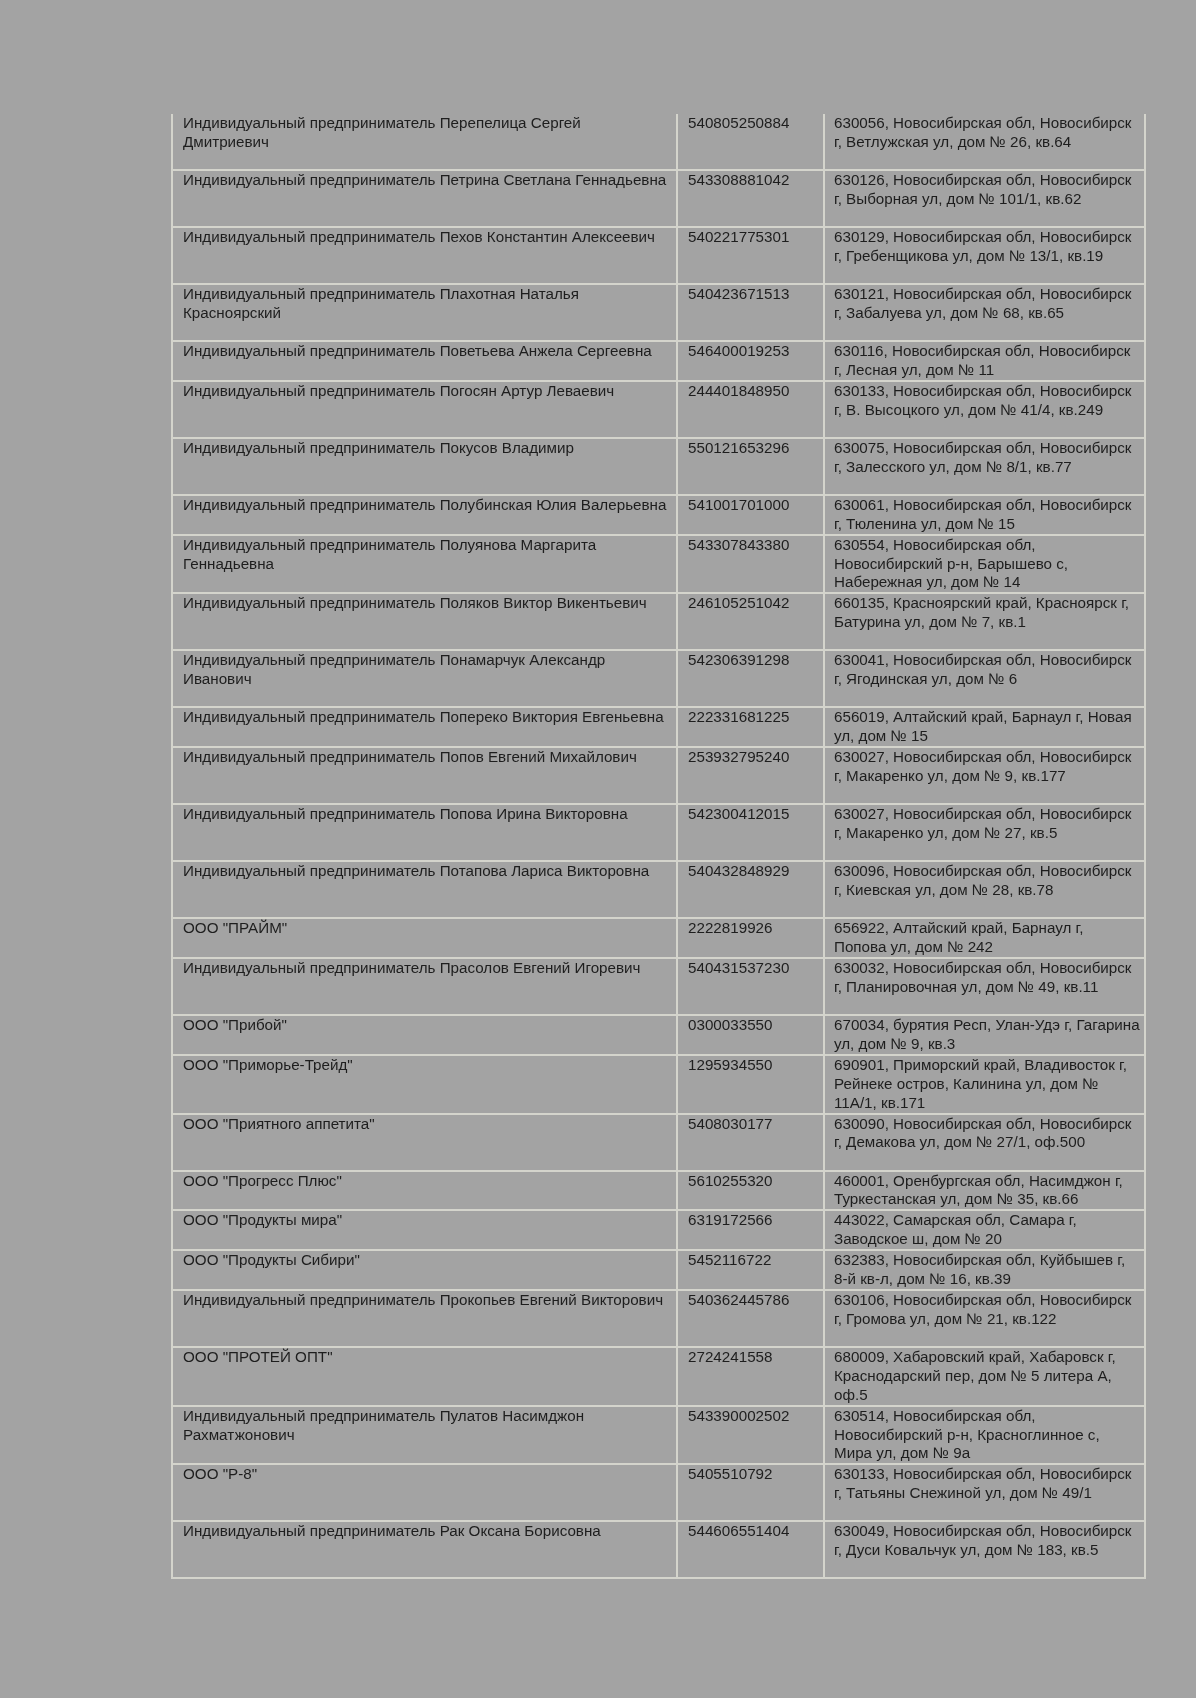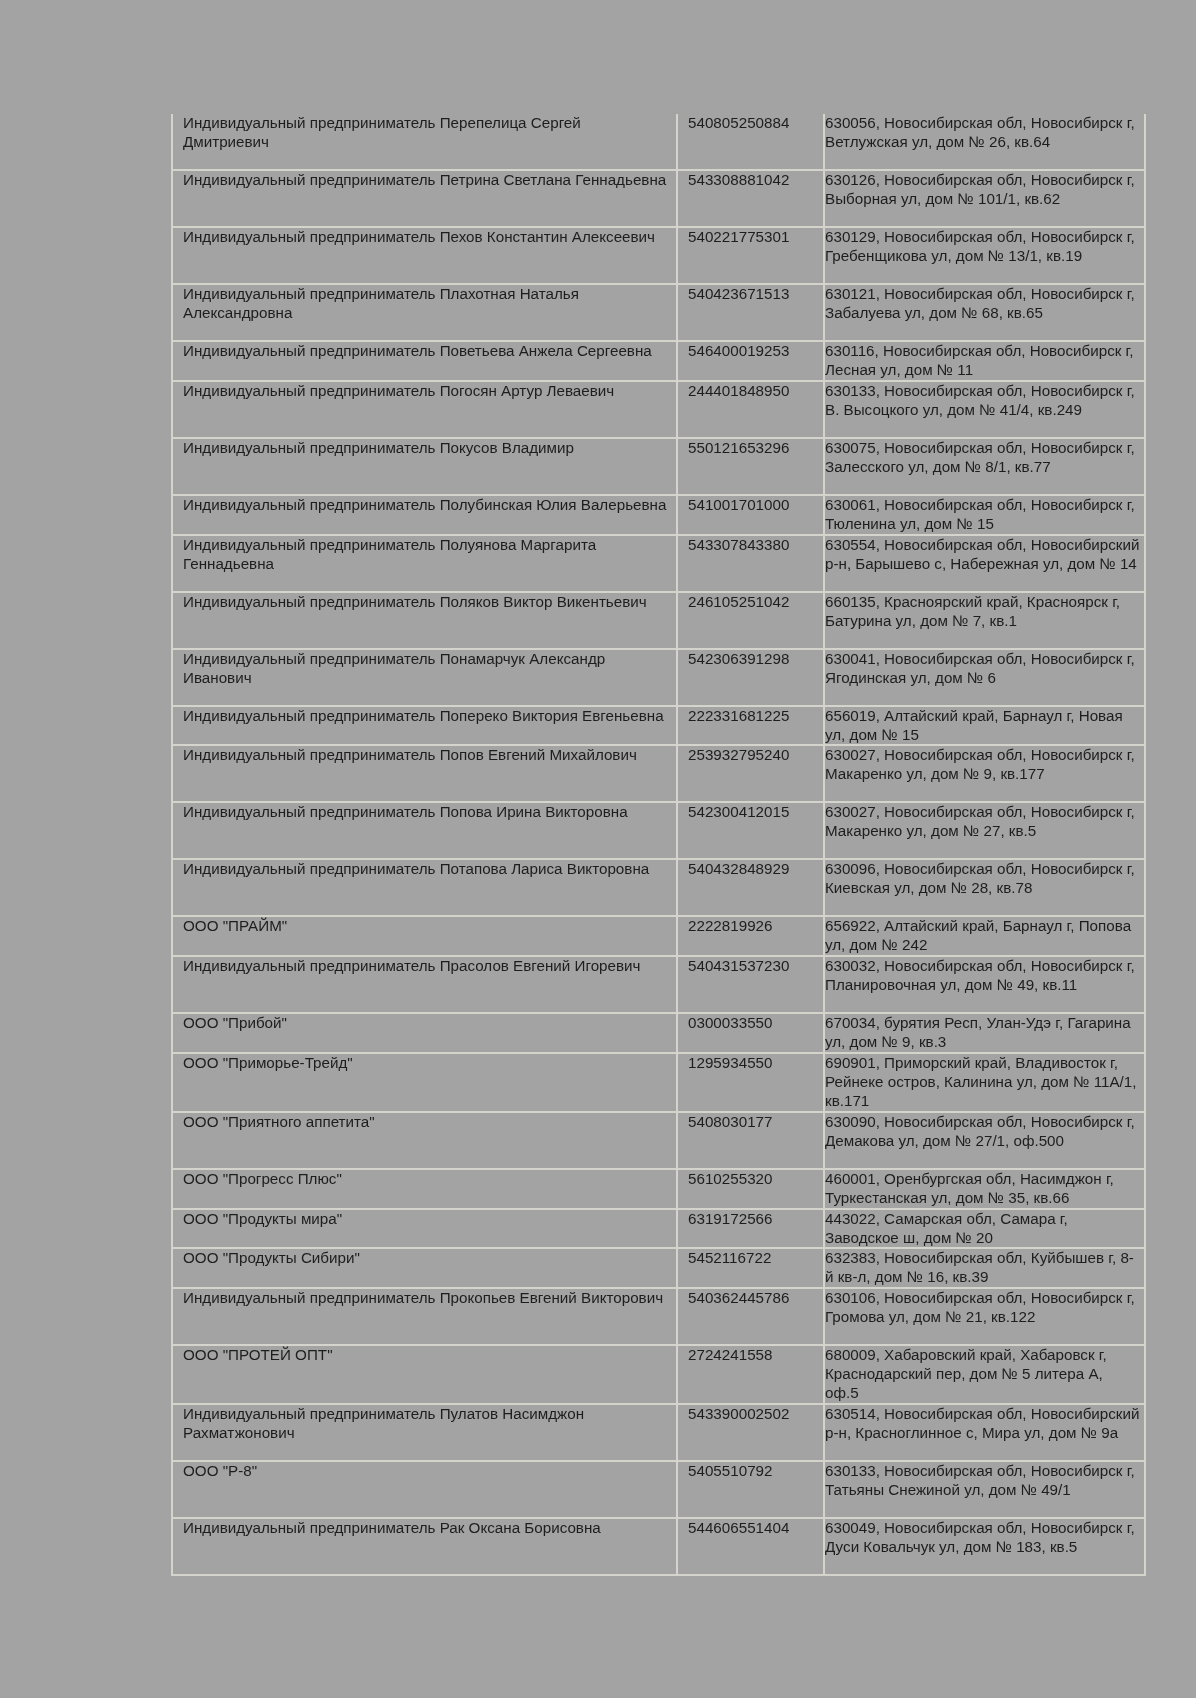--- a/index.html
+++ b/index.html
@@ -23,21 +23,21 @@
   table.registry td {
     vertical-align: top;
     padding: 0 6px 0 10px;
     border-left: 2px solid #d4d4cc;
     border-right: 2px solid #d4d4cc;
     border-bottom: 2px solid #d4d4cc;
     overflow: hidden;
   }
   table.registry tr:first-child td { border-top: none; }
   table.registry td.inn { padding-left: 10px; }
-  table.registry td.addr { padding-left: 0; padding-right: 4px; }
+  table.registry td.addr { padding-left: 9px; padding-right: 4px; }
   .r3 td { height: 55px; }
   .r2 td { height: 36px; }
 </style>
 </head>
 <body>
 
 <div class="page">
   <table class="registry">
     <colgroup>
       <col class="c-name">
@@ -54,21 +54,21 @@
           <td>Индивидуальный предприниматель Петрина Светлана Геннадьевна</td>
           <td class="inn">543308881042</td>
           <td class="addr">630126, Новосибирская обл, Новосибирск г, Выборная ул, дом № 101/1, кв.62</td>
         </tr>
       <tr class="r3">
           <td>Индивидуальный предприниматель Пехов Константин Алексеевич</td>
           <td class="inn">540221775301</td>
           <td class="addr">630129, Новосибирская обл, Новосибирск г, Гребенщикова ул, дом № 13/1, кв.19</td>
         </tr>
       <tr class="r3">
-          <td>Индивидуальный предприниматель Плахотная Наталья Александровна</td>
+          <td>Индивидуальный предприниматель Плахотная Наталья Красноярский</td>
           <td class="inn">540423671513</td>
           <td class="addr">630121, Новосибирская обл, Новосибирск г, Забалуева ул, дом № 68, кв.65</td>
         </tr>
       <tr class="r2">
           <td>Индивидуальный предприниматель Поветьева Анжела Сергеевна</td>
           <td class="inn">546400019253</td>
           <td class="addr">630116, Новосибирская обл, Новосибирск г, Лесная ул, дом № 11</td>
         </tr>
       <tr class="r3">
           <td>Индивидуальный предприниматель Погосян Артур Леваевич</td>

